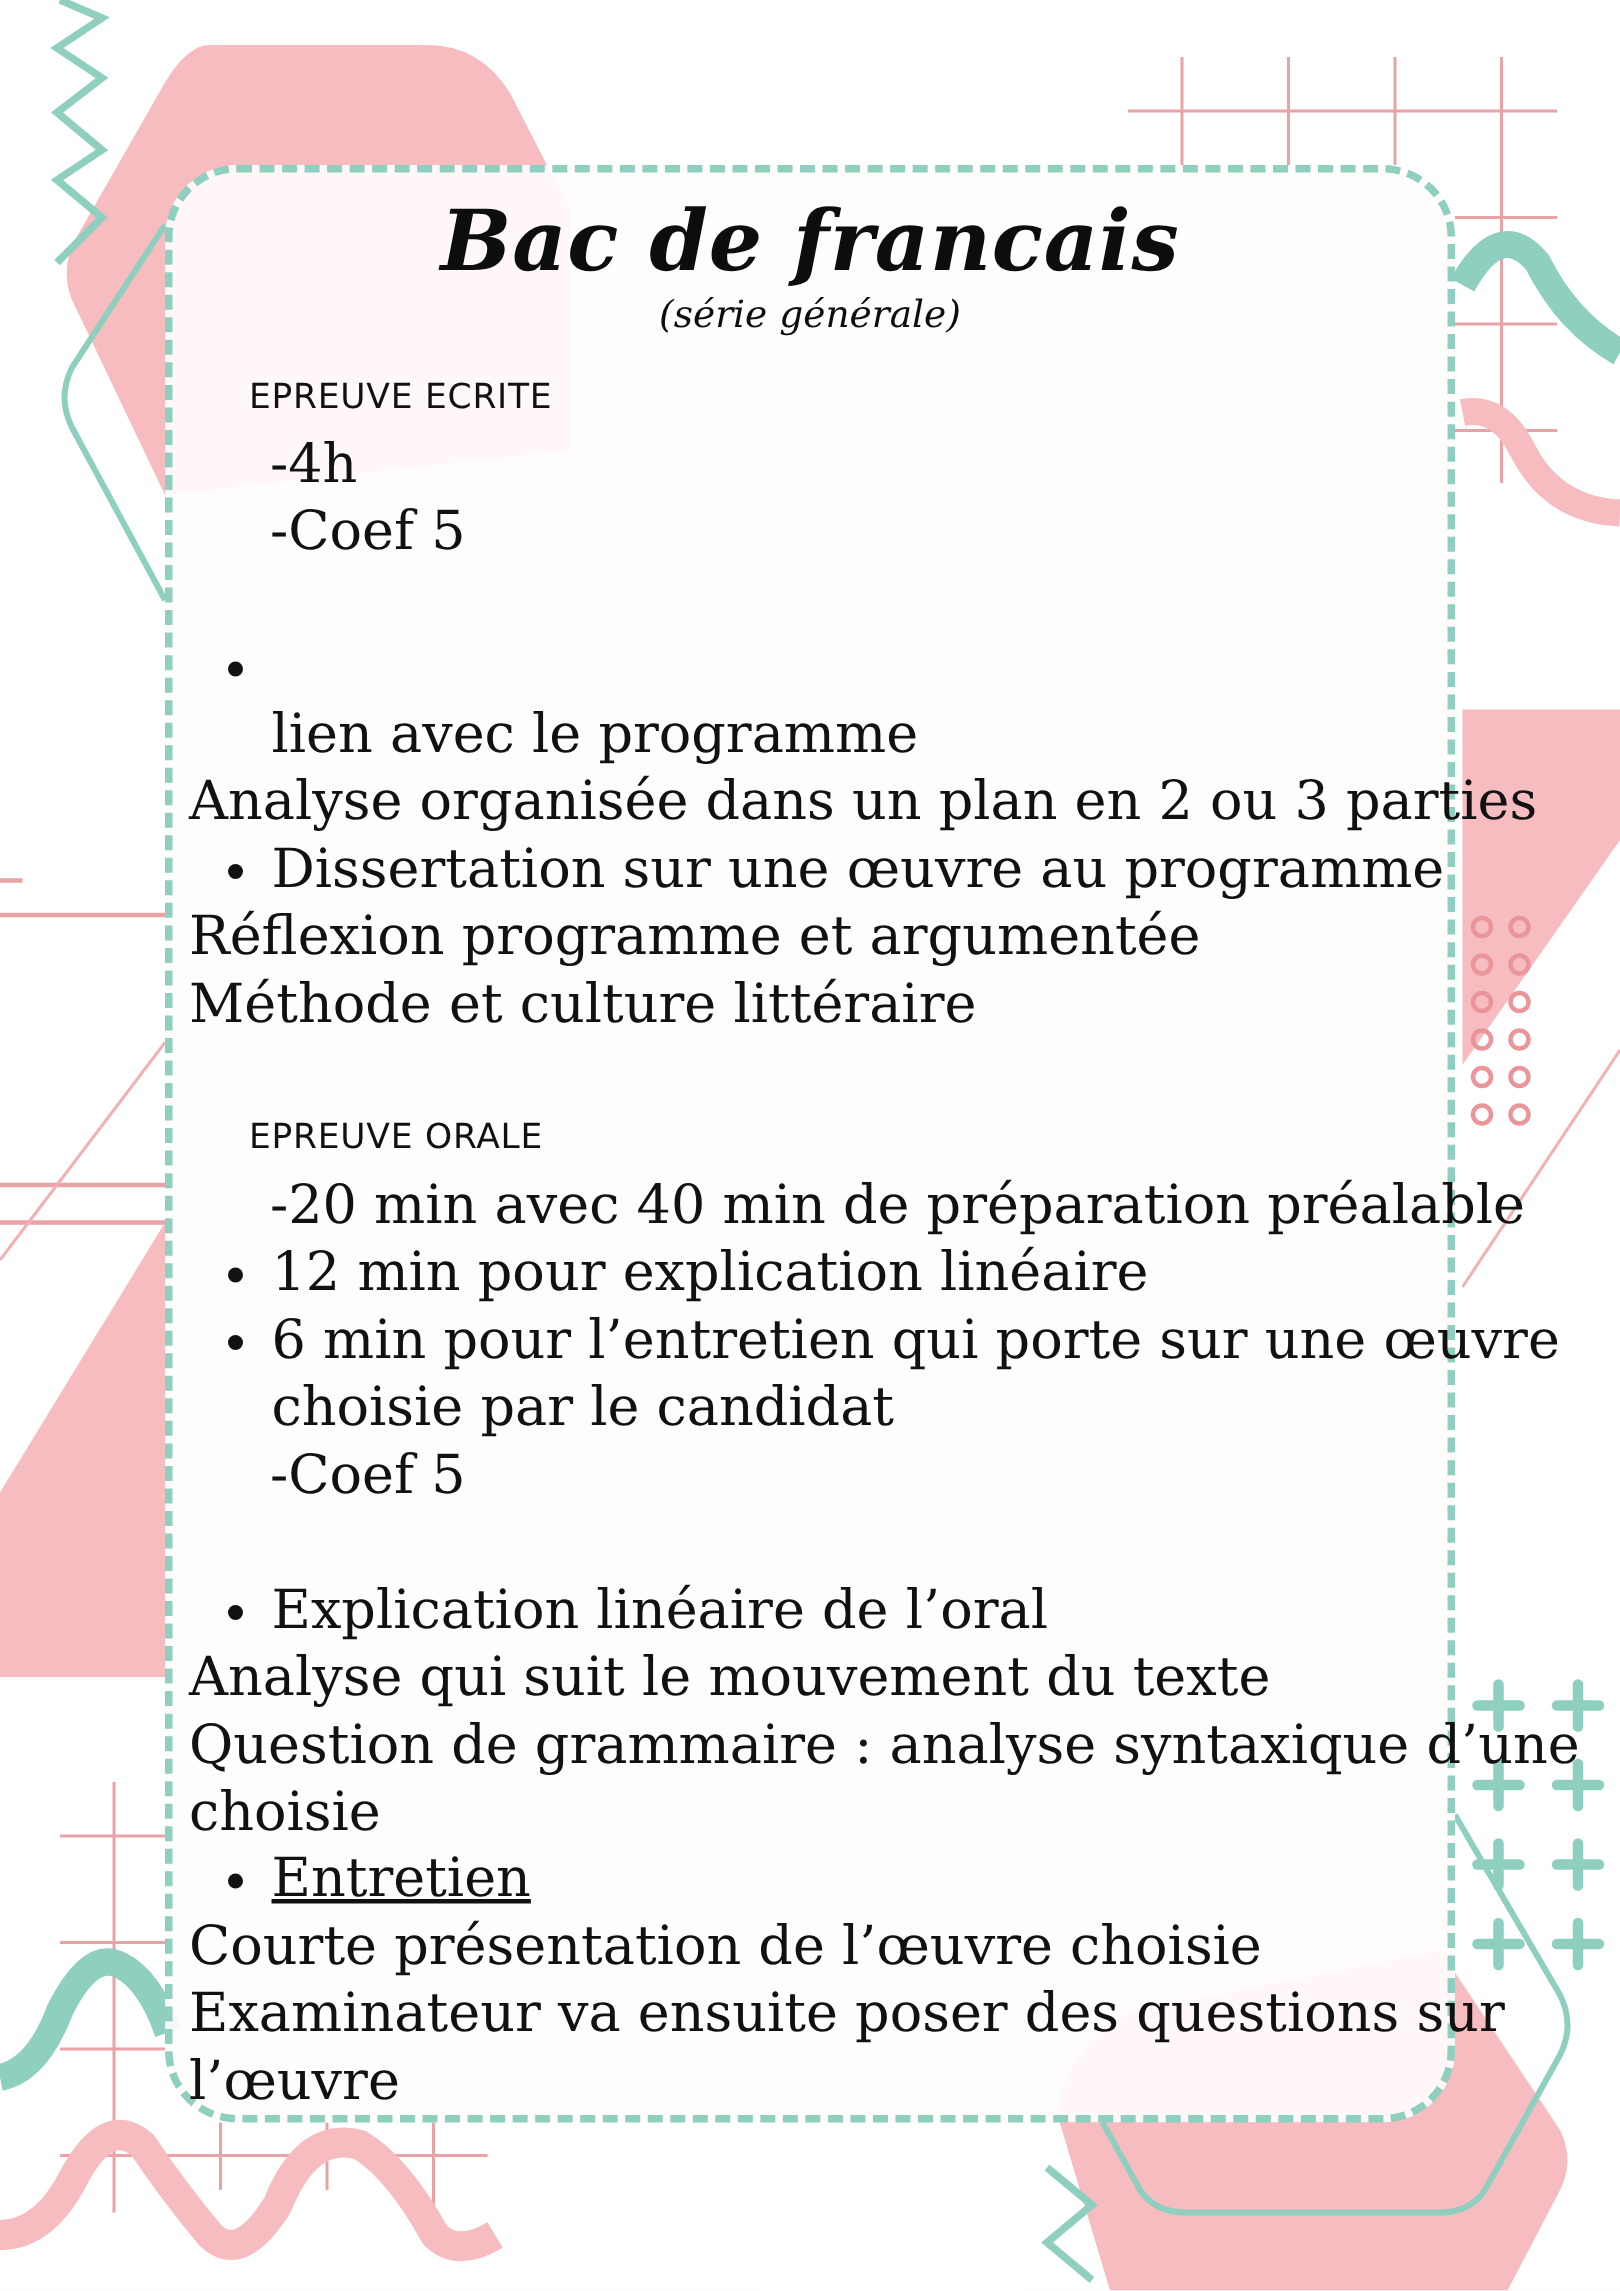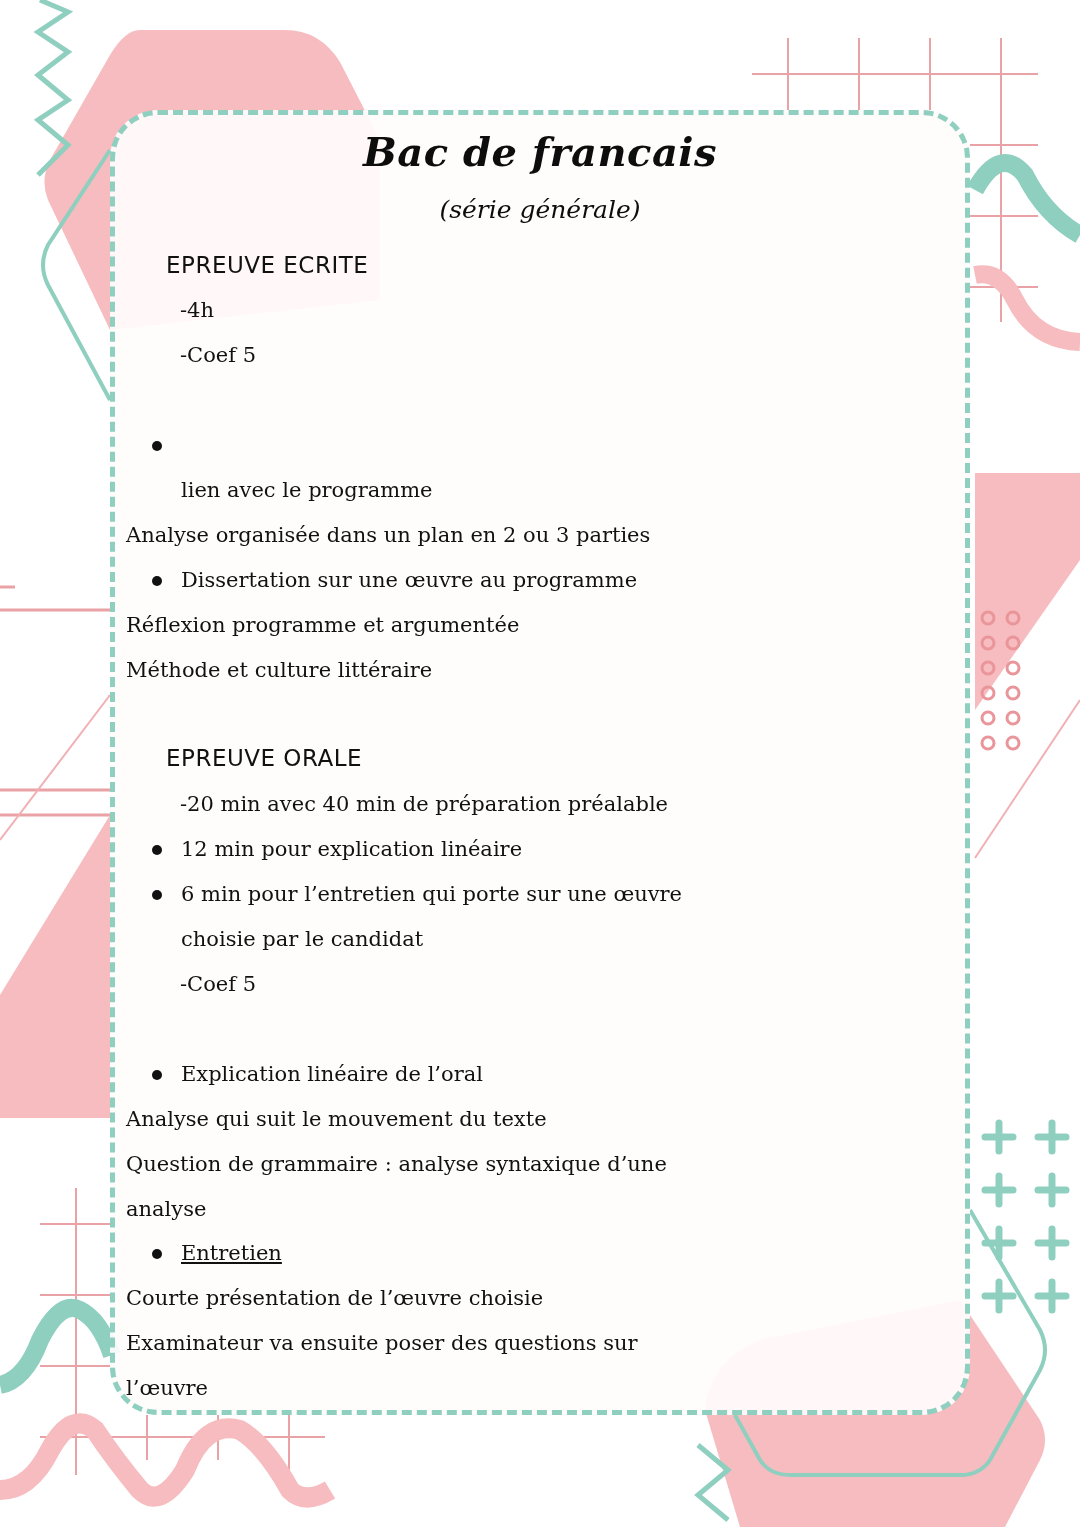--- a/index.html
+++ b/index.html
@@ -12,31 +12,31 @@
     #bg { position: absolute; left: 0; top: 0; width: 1080px; height: 1527px; z-index: 0; }
     .card {
       position: absolute; left: 110px; top: 110px; width: 860px; height: 1305px;
       border: 5px dashed #8fcfbf; border-radius: 48px;
       background: rgba(255, 252, 252, 0.93);
       box-sizing: border-box; z-index: 1;
     }
     .title {
       position: absolute; left: 110px; top: 128px; width: 860px; text-align: center;
       font-family: "DejaVu Serif", serif; font-style: italic; font-weight: bold;
-      font-size: 40px; letter-spacing: 0.5px; z-index: 2; color: #0d0d0d;
+      font-size: 56px; letter-spacing: 0.5px; z-index: 2; color: #0d0d0d;
     }
     .subtitle {
       position: absolute; left: 110px; top: 195px; width: 860px; text-align: center;
       font-family: "DejaVu Serif", serif; font-style: italic;
       font-size: 25px; z-index: 2; color: #0d0d0d;
     }
     .content { position: absolute; left: 126px; top: 0; width: 830px; z-index: 2; }
     .line {
       position: absolute; white-space: nowrap;
-      font-family: "DejaVu Serif", serif; font-size: 21px; line-height: 44px;
+      font-family: "DejaVu Serif", serif; font-size: 36px; line-height: 44px;
     }
     .heading {
       position: absolute; white-space: nowrap;
       font-family: "DejaVu Sans", sans-serif; font-size: 23px; letter-spacing: 0.5px;
       line-height: 30px;
       margin-left: 40px;
     }
     .bullet-dot {
       display: inline-block; width: 10px; height: 10px; border-radius: 50%;
       background: #111; position: absolute; left: -29px; top: 18px;
@@ -172,21 +172,21 @@
   </div>
   <div class="line" style="top:917px; left:55px;">choisie par le candidat</div>
   <div class="line" style="top:962px; left:54px;">-Coef 5</div>
 
   <div class="line" style="top:1052px; left:55px;">
     <span class="bullet-dot"></span>
     <span>Explication linéaire de l’oral</span>
   </div>
   <div class="line" style="top:1097px; left:0;">Analyse qui suit le mouvement du texte</div>
   <div class="line" style="top:1142px; left:0;">Question de grammaire : analyse syntaxique d’une</div>
-  <div class="line" style="top:1187px; left:0;">analyse</div>
+  <div class="line" style="top:1187px; left:0;">choisie</div>
 
   <div class="line" style="top:1231px; left:55px;text-decoration:underline;">
     <span class="bullet-dot"></span>
     <span>Entretien</span>
   </div>
   <div class="line" style="top:1276px; left:0;">Courte présentation de l’œuvre choisie</div>
   <div class="line" style="top:1321px; left:0;">Examinateur va ensuite poser des questions sur</div>
   <div class="line" style="top:1366px; left:0;">l’œuvre</div>
 </div>
 

